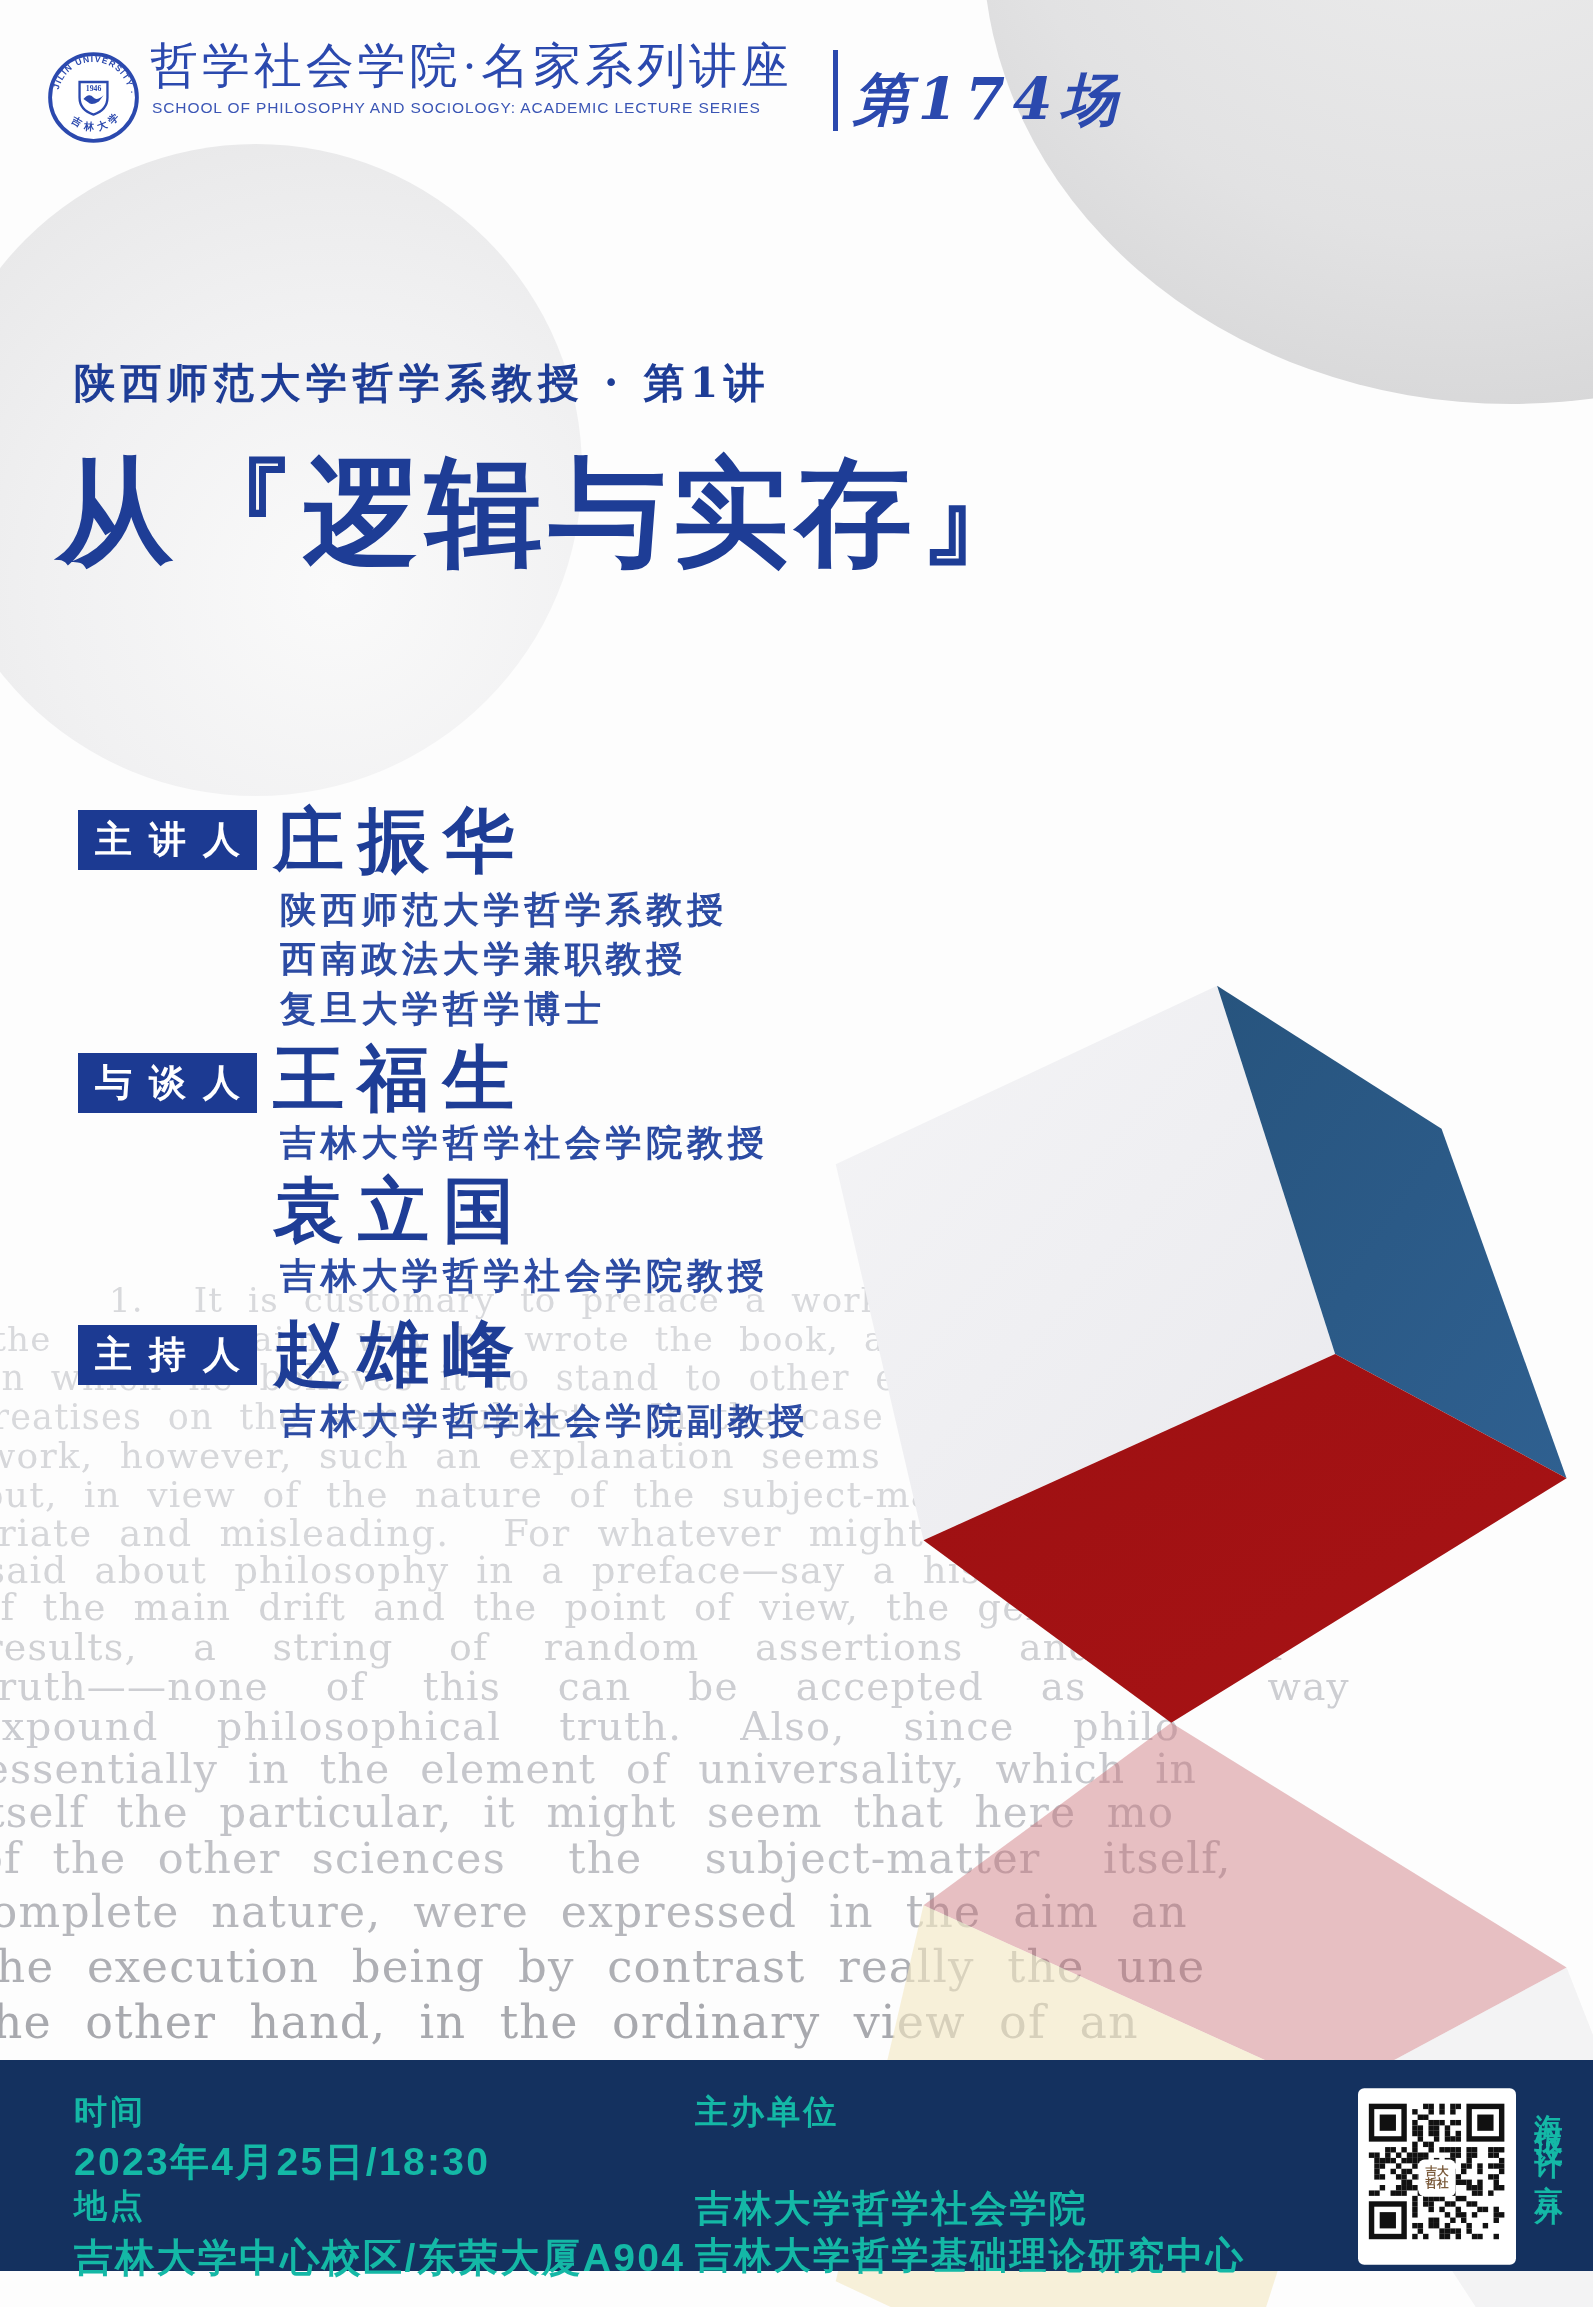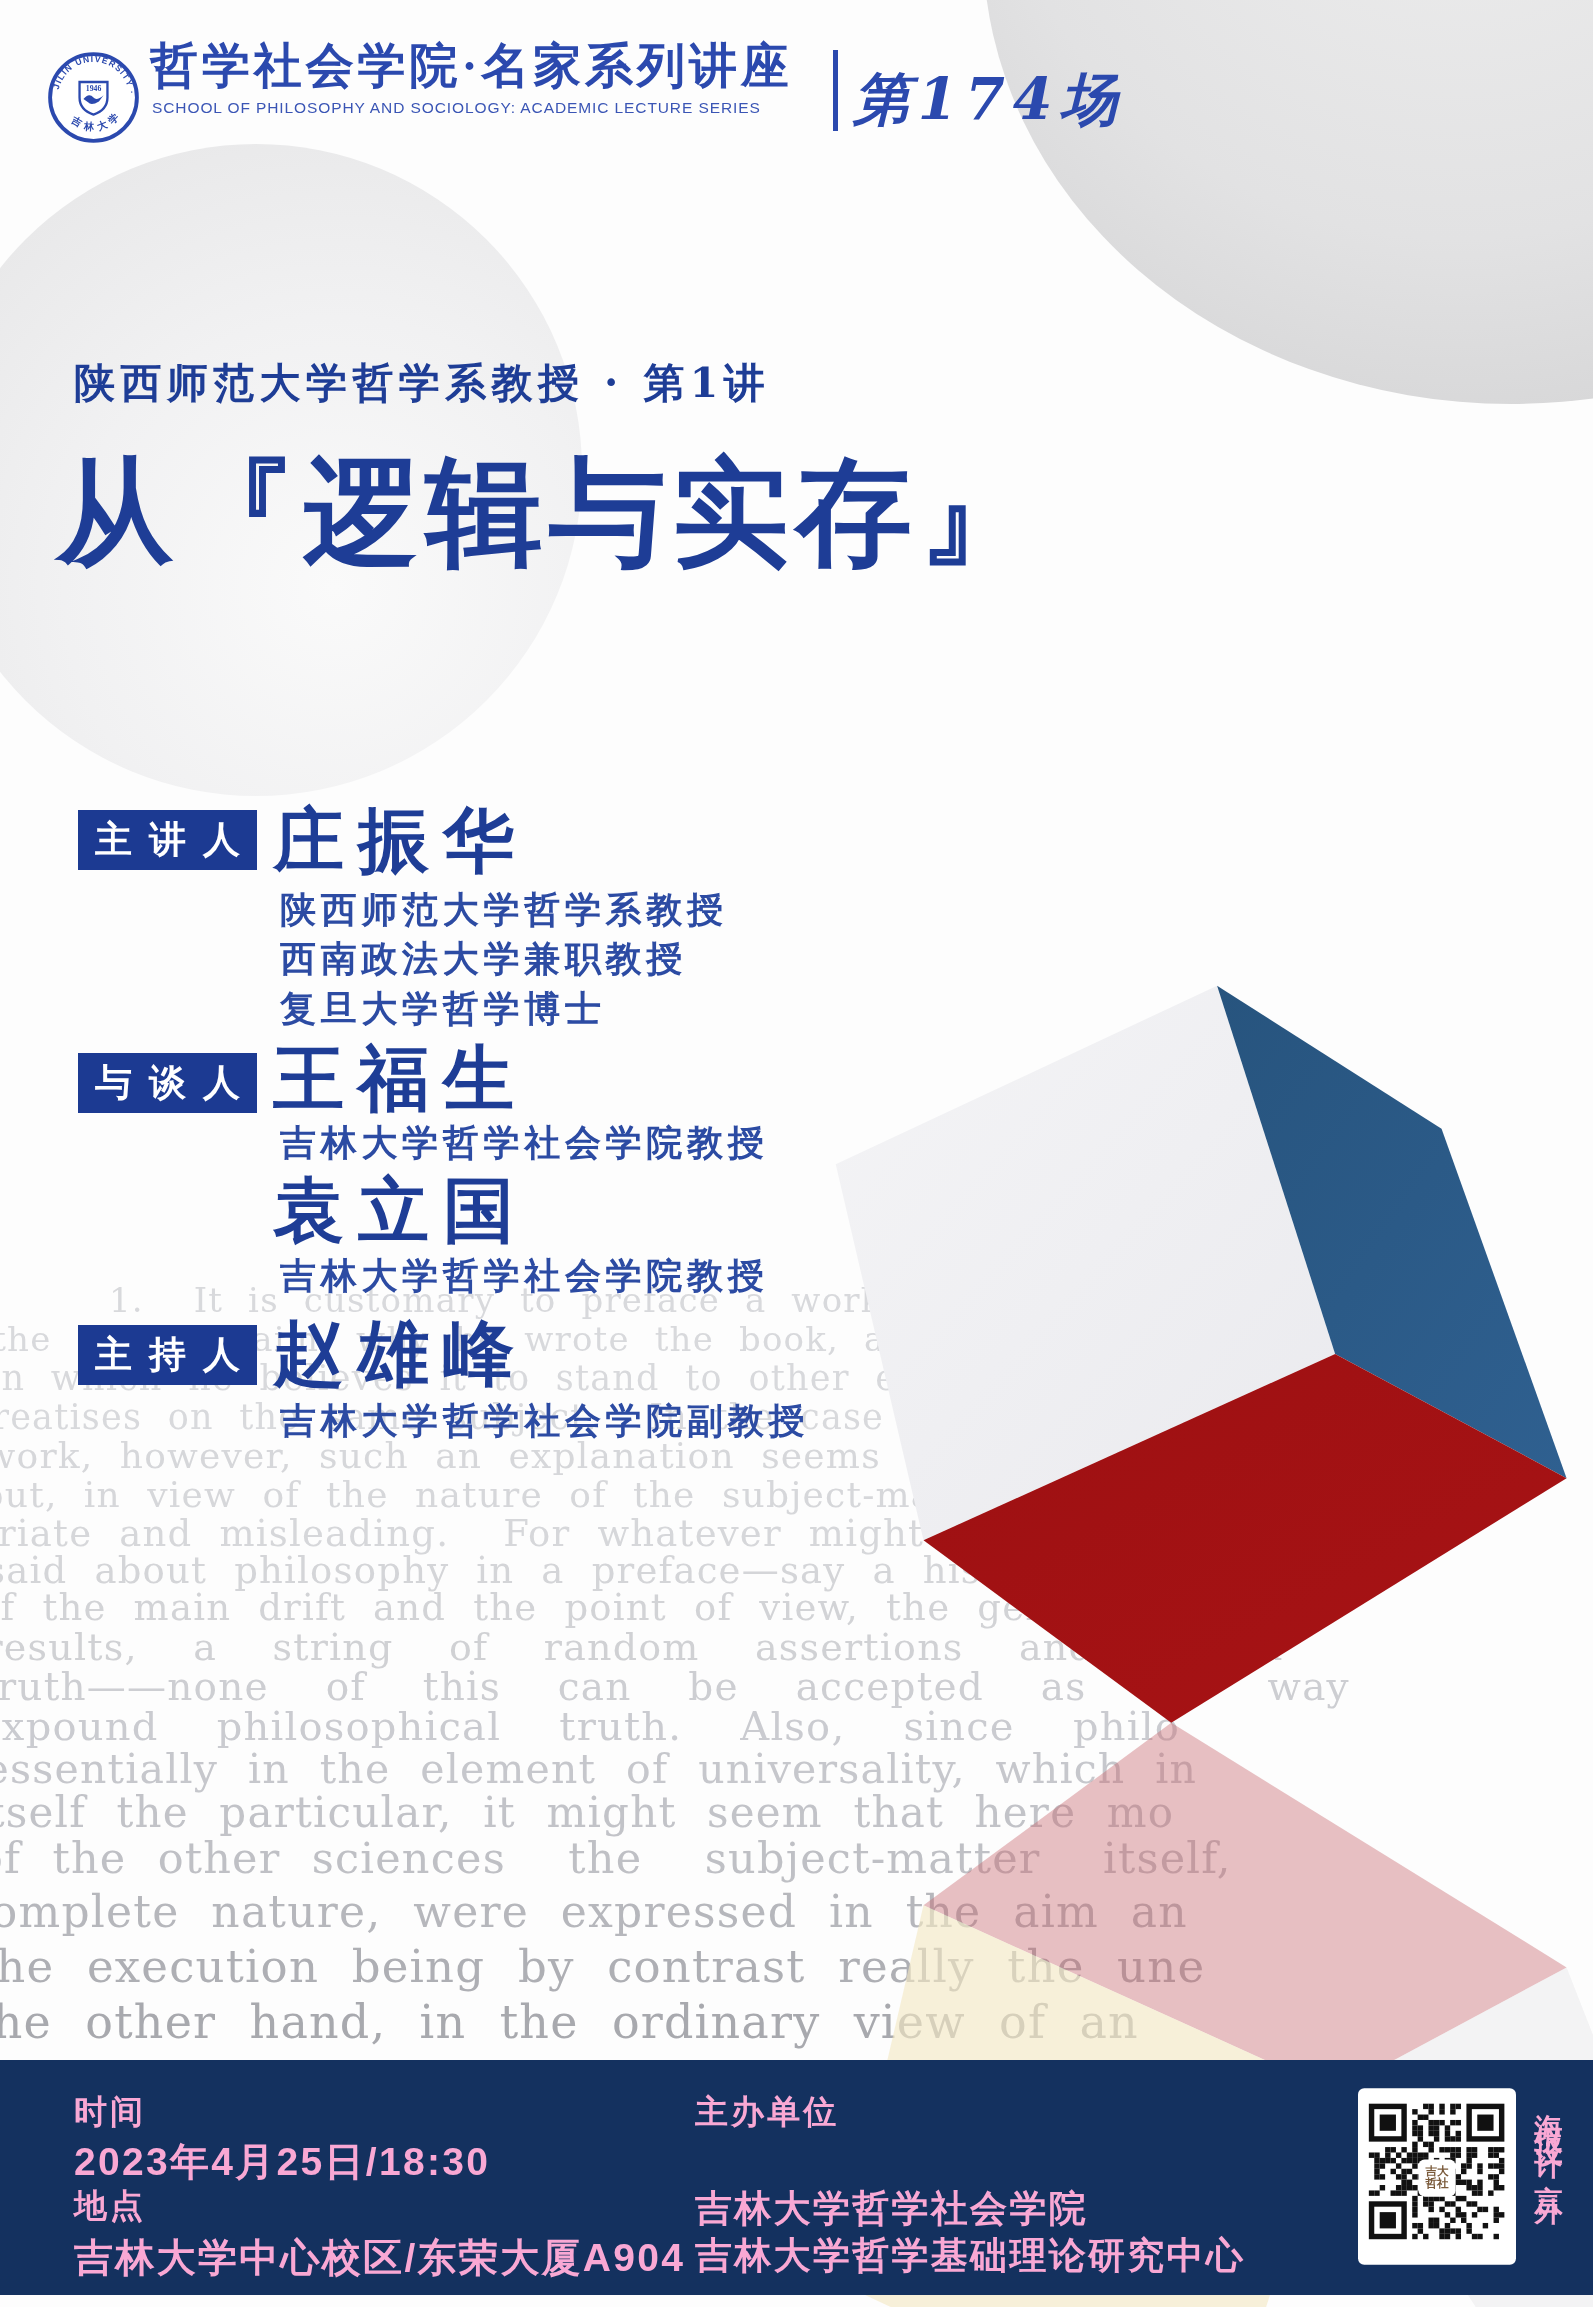--- a/index.html
+++ b/index.html
@@ -22,21 +22,21 @@
   .watermark{position:absolute;inset:0;z-index:1;}
   .wm-line{
     position:absolute;white-space:pre;font-family:"DejaVu Serif","Liberation Serif",serif;
     word-spacing:0.38em;letter-spacing:1.2px;
   }
   
   .header{position:absolute;left:0;top:0;width:100%;height:163px;z-index:5;}
   .logo{position:absolute;left:47px;top:51px;}
   .h-title-cn{
     position:absolute;left:150px;top:34px;font-size:48px;letter-spacing:3.9px;
-    color:#2b49ae;font-family:"Liberation Serif","DejaVu Serif",serif;font-weight:bold;
+    color:#2b49ae;font-family:"Liberation Serif","DejaVu Serif",serif;font-weight:normal;
   }
   .h-title-en{
     position:absolute;left:152px;top:99px;font-size:15.5px;letter-spacing:0.9px;
     color:#3a55b5;font-family:"Liberation Sans",sans-serif;
   }
   .h-bar{position:absolute;left:833px;top:50px;width:5.4px;height:81px;background:#2b49ae;}
   .h-session{
     position:absolute;left:853px;top:62px;font-size:57px;letter-spacing:7.8px;
     color:#2b49ae;font-family:"DejaVu Serif",serif;font-weight:bold;font-style:italic;
   }
@@ -65,22 +65,22 @@
   }
   .p-title{
     position:absolute;left:280px;font-size:36px;letter-spacing:4.7px;z-index:5;
     color:#2c4ba3;font-family:"DejaVu Serif","Liberation Serif",serif;font-weight:bold;
   }
   
   .cube-svg{position:absolute;left:0;top:0;z-index:3;}
   .refl-svg{position:absolute;left:0;top:0;z-index:2;}
   
   .footer{
-    position:absolute;left:0;top:2060px;width:1593px;height:235px;background:#14315f;z-index:6;
-    color:#f9a8d4;
+    position:absolute;left:0;top:2060px;width:1593px;height:211px;background:#14315f;z-index:6;
+    color:#14b8a6;
   }
   .f-label{position:absolute;font-size:33px;letter-spacing:3.1px;font-weight:bold;}
   .f-value{position:absolute;font-size:39px;letter-spacing:2.3px;font-weight:bold;}
   .f-qr{position:absolute;left:1358px;top:28px;}
   .f-designer{
     position:absolute;left:1529px;top:31px;writing-mode:vertical-rl;
     font-size:28px;letter-spacing:12.4px;font-weight:bold;
   }
 </style>
 </head>

